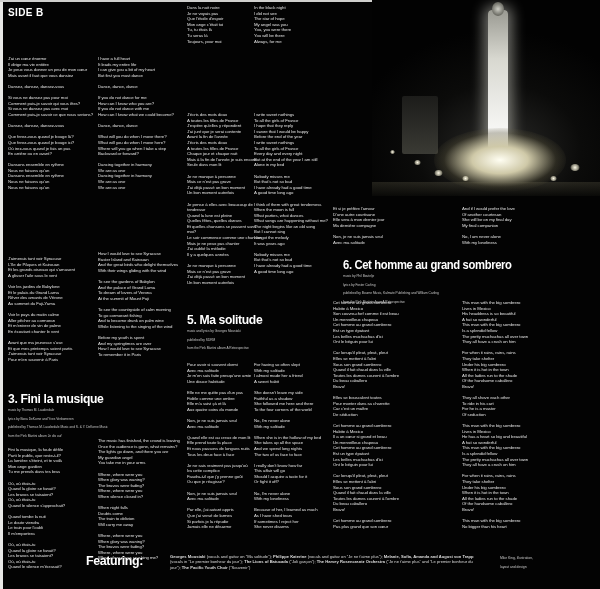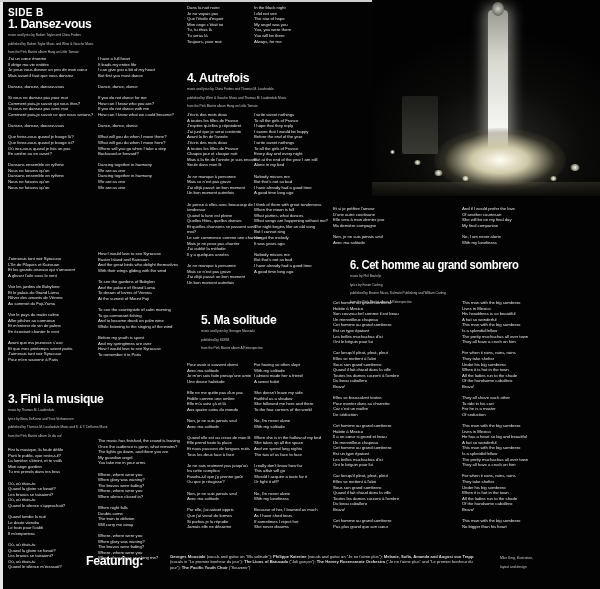--- a/index.html
+++ b/index.html
@@ -43,28 +43,20 @@
 </style>
 </head>
 <body>
 
 <div class="sheet">
   <div class="edge-left"></div>
   <div class="edge-top"></div>
 
   <div class="side-label">SIDE B</div>
 
-  <div class="song-header" style="left:8px;top:16px">
-    <div class="song-title"><span>1.</span> <span>Dansez-vous</span></div>
-    <div class="credits">music and lyrics by Robert Taylor and China Forbes
-
-published by Robert Taylor Music and Wine &amp; Gauche Music
-
-from the Pink Martini album Hang on Little Tomato</div>
-  </div>
   <div class="lyr" style="left:8px;top:56px;width:90px">J'ai un cœur énorme
 Il dirige ma vie entière
 Je peux vous donner un peu de mon cœur
 Mais avant il faut que vous dansiez
 
 Dansez, dansez, dansez-vous
 
 Si vous ne dansez pas pour moi
 Comment puis-je savoir qui vous êtes?
 Si vous ne dansez pas avec moi
@@ -208,28 +200,20 @@
 Tu seras là
 Toujours, pour moi</div>
   <div class="lyr" style="left:254px;top:5px;width:78px">In the black night
 I did not see
 The star of hope
 My angel was you
 You, you were there
 You will be there
 Always, for me</div>
 
-  <div class="song-header" style="left:187px;top:70px">
-    <div class="song-title"><span>4.</span> <span>Autrefois</span></div>
-    <div class="credits">music and lyrics by China Forbes and Thomas M. Lauderdale
-
-published by Wine &amp; Gauche Music and Thomas M. Lauderdale Music
-
-from the Pink Martini album Hang on Little Tomato</div>
-  </div>
   <div class="lyr" style="left:187px;top:112px;width:78px">J'écris des mots doux
 À toutes les filles de France
 J'espère qu'elles y répondent
 J'ai juré que je serai contente
 Avant la fin de l'année
 J'écris des mots doux
 À toutes les filles de France
 Chaque jour et chaque nuit
 Mais à la fin de l'année je suis encore
 Seule dans mon lit
@@ -275,21 +259,21 @@
 The night begins like an old song
 But I cannot sing
 I forgot the melody
 It was years ago
 
 Nobody misses me
 But that's not so bad
 I have already had a good time
 A good time long ago</div>
 
-  <div class="song-header" style="left:201px;top:312px">
+  <div class="song-header" style="left:187px;top:312px">
     <div class="song-title"><span>5.</span> <span>Ma solitude</span></div>
     <div class="credits">music and lyrics by Georges Moustaki
 
 published by SDRM
 
 from the Pink Martini album A Retrospective</div>
   </div>
   <div class="lyr" style="left:187px;top:362px;width:78px">Pour avoir si souvent dormi
 Avec ma solitude
 Je m'en suis faite presqu'une amie
@@ -358,21 +342,21 @@
 Non, je ne suis jamais seul
 Avec ma solitude</div>
   <div class="lyr" style="left:462px;top:206px;width:100px">And if I would prefer the love
 Of another courtesan
 She will be on my final day
 My final companion
 
 No, I am never alone
 With my loneliness</div>
 
-  <div class="song-header" style="left:350px;top:258px">
+  <div class="song-header" style="left:343px;top:258px">
     <div class="song-title small"><span>6.</span> <span>Cet homme au grand sombrero</span></div>
     <div class="credits">music by Phil Boutelje
 
 lyrics by Foster Carling
 
 published by Bourne Music, Kalmate Publishing and William Carling
 
 from the Pink Martini album A Retrospective</div>
   </div>
   <div class="lyr" style="left:333px;top:300px;width:95px">Cet homme au grand sombrero

